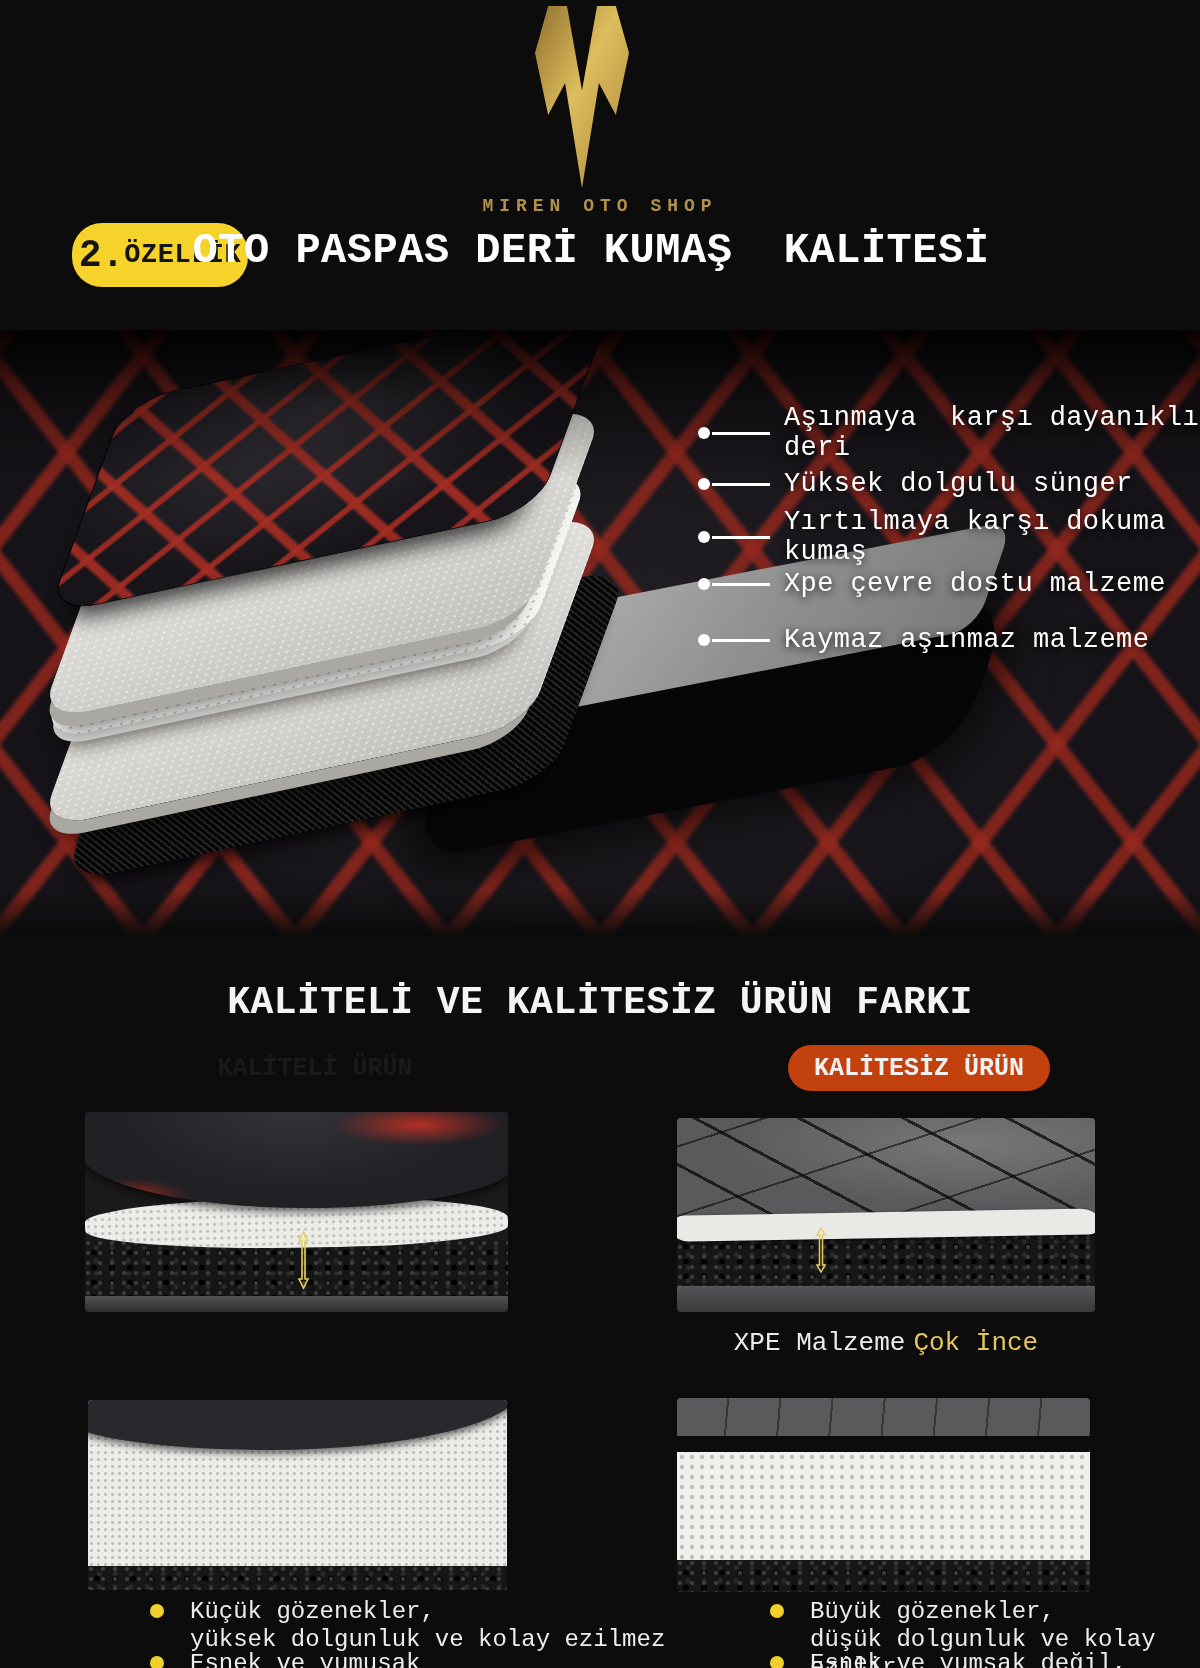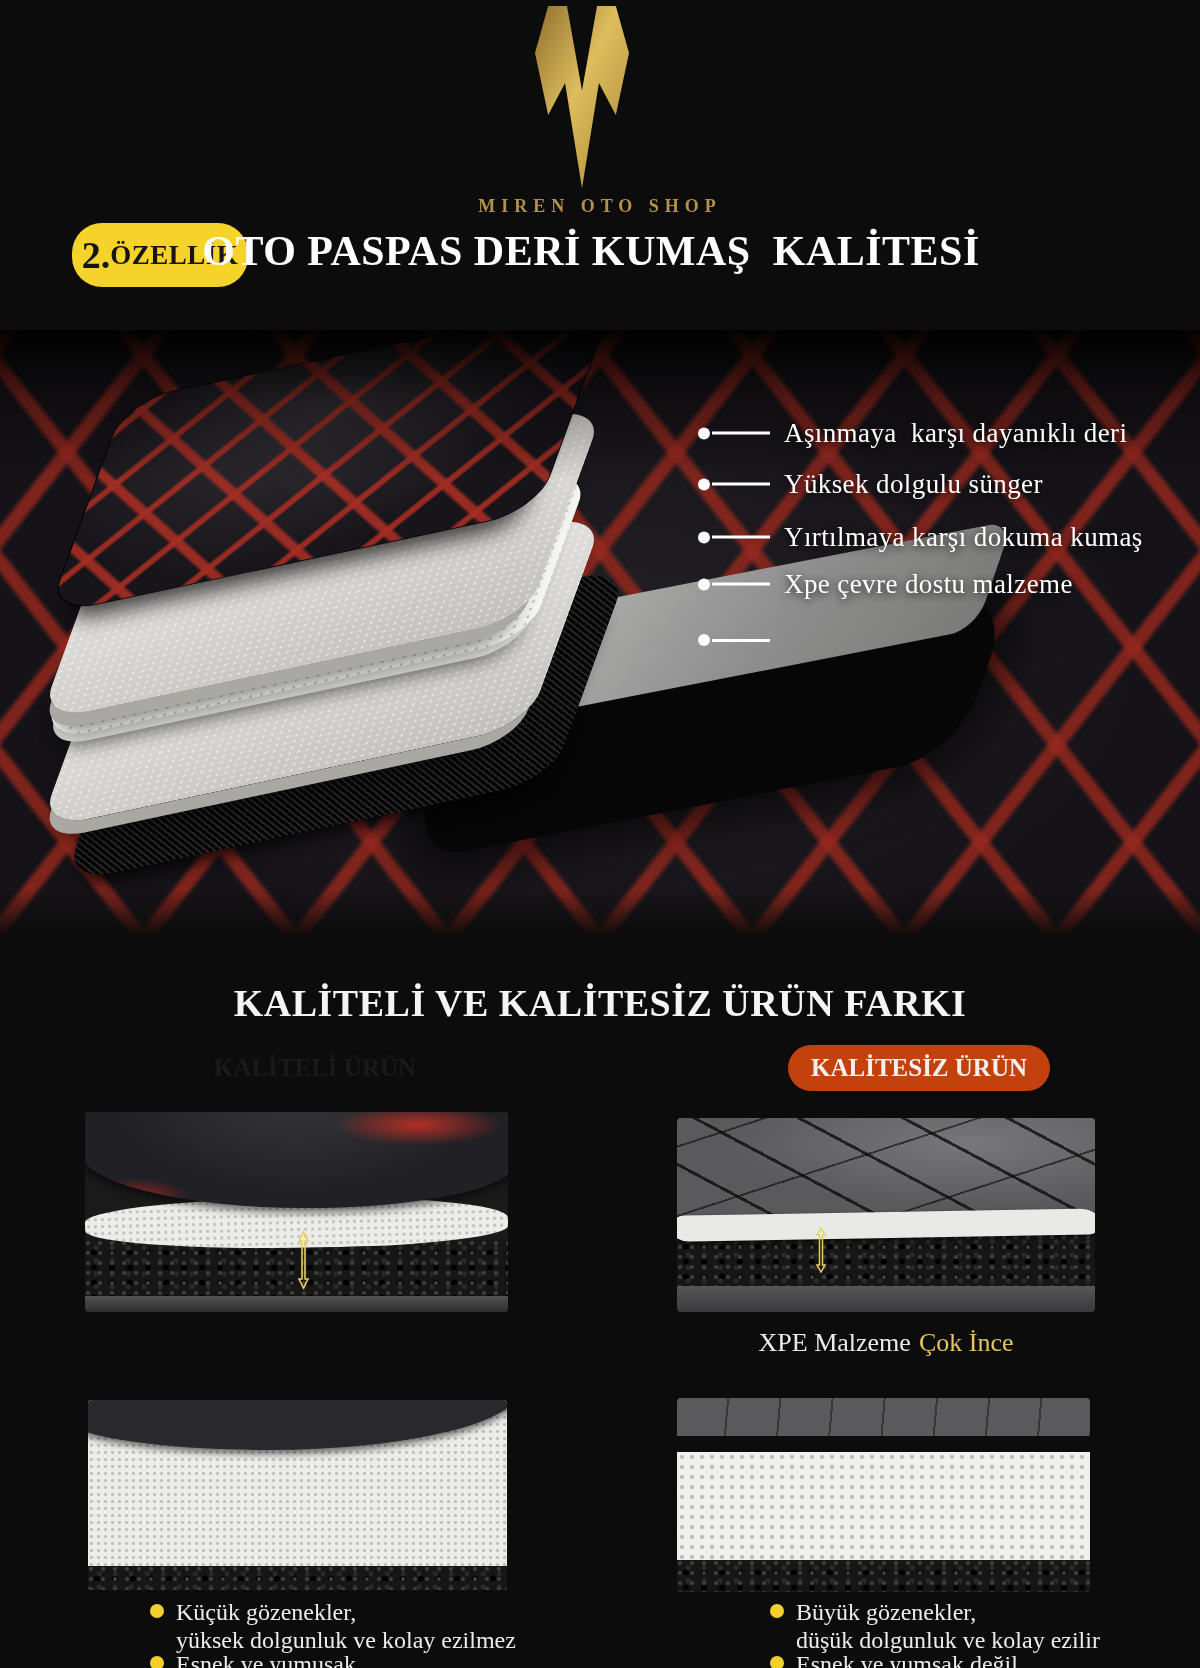--- a/index.html
+++ b/index.html
@@ -1,17 +1,17 @@
 <!DOCTYPE html>
 <html><head>
 <meta charset="utf-8">
 <style>
   html,body{margin:0;padding:0;background:#000;}
   .page{position:relative;width:1200px;height:1668px;margin:0 auto;background:#0c0c0d;overflow:hidden;
-        font-family:Liberation Serif, serif;}
+        font-family:Liberation Mono, monospace;}
   .pre{white-space:pre-wrap;}
 
   
   .logo{position:absolute;left:521px;top:4px;width:122px;height:188px;}
   .brand-name{position:absolute;top:196px;left:0;width:1200px;text-align:center;
               color:#b2914a;font-size:18px;font-weight:bold;letter-spacing:6px;}
   .feature-badge{position:absolute;left:72px;top:223px;width:176px;height:64px;border-radius:30px;
                  display:flex;align-items:center;justify-content:center;color:#151515;}
   .badge-num{font-size:38px;font-weight:bold;}
   .badge-word{font-size:27px;font-weight:600;letter-spacing:.5px;}
@@ -126,21 +126,21 @@
 
   .arrow-icon{position:absolute;z-index:5;}
 
   .caption{position:absolute;top:1330px;font-size:26px;line-height:26px;color:#ebebeb;text-align:center;}
   .cap-good{left:85px;width:423px;}
   .cap-bad{left:677px;width:418px;}
   .cap-hl{margin-left:8px;}
 
   .b-row{position:absolute;display:flex;align-items:flex-start;}
   .bullet-dot{width:14px;height:14px;border-radius:50%;flex:none;margin-top:6px;}
-  .btext{margin-left:12px;color:#ededed;font-size:24px;line-height:28px;}
+  .btext{margin-left:26px;color:#ededed;font-size:24px;line-height:28px;}
 </style>
 </head>
 <body>
 
 <div class="page">
 
   <svg class="logo" viewBox="0 0 120 200">
     <defs>
       <linearGradient id="gold" x1="0" y1="0" x2="1" y2="1">
         <stop offset="0" stop-color="#8f6f2e"></stop>
@@ -184,20 +184,21 @@
       <span class="callout-label pre">Yırtılmaya karşı dokuma kumaş</span>
     </div>
     <div class="callout" style="top:254px">
       <span class="callout-dot"></span>
       <span class="callout-line"></span>
       <span class="callout-label pre">Xpe çevre dostu malzeme</span>
     </div>
     <div class="callout" style="top:310px">
       <span class="callout-dot"></span>
       <span class="callout-line"></span>
+      <span class="callout-label pre">Kaymaz aşınmaz malzeme</span>
     </div>
 
     <div class="hero-shade"></div>
   </div>
 
   <div class="cmp-heading">KALİTELİ VE KALİTESİZ ÜRÜN FARKI</div>
 
   <div class="pill pill-good">KALİTELİ ÜRÜN</div>
   <div class="pill pill-bad">KALİTESİZ ÜRÜN</div>
 

